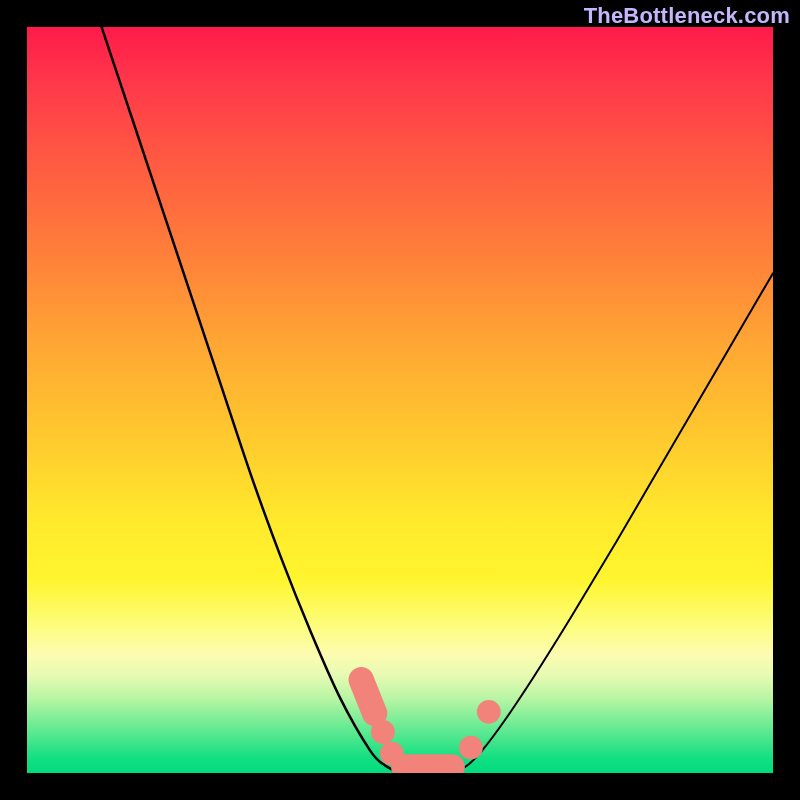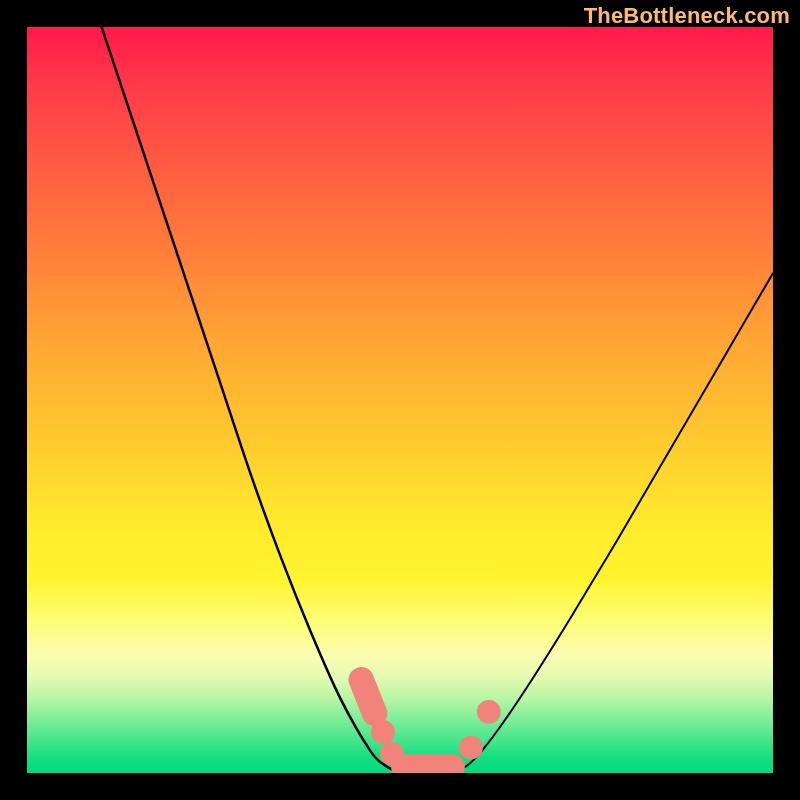--- a/index.html
+++ b/index.html
@@ -55,21 +55,21 @@
     width: 746px;
     height: 746px;
   }
   .watermark {
     position: absolute;
     top: 3px;
     right: 10px;
     font-family: Arial, Helvetica, sans-serif;
     font-size: 22px;
     font-weight: 600;
-    color: #fdba74;
+    color: #c4b5fd;
     letter-spacing: 0.2px;
   }
 </style>
 </head>
 <body>
 
 <div class="frame">
   <div class="plot">
     <div class="gradient"></div>
     <svg class="curves" viewBox="0 0 746 746" preserveAspectRatio="none">

